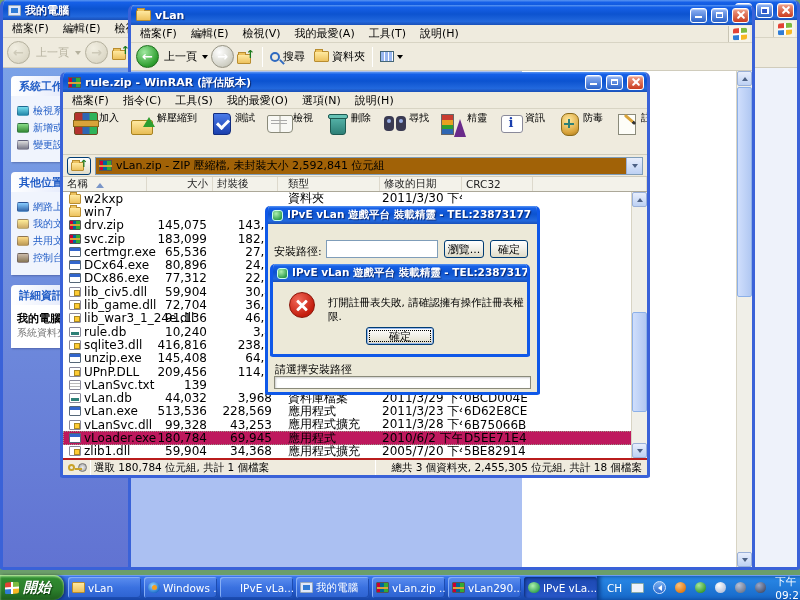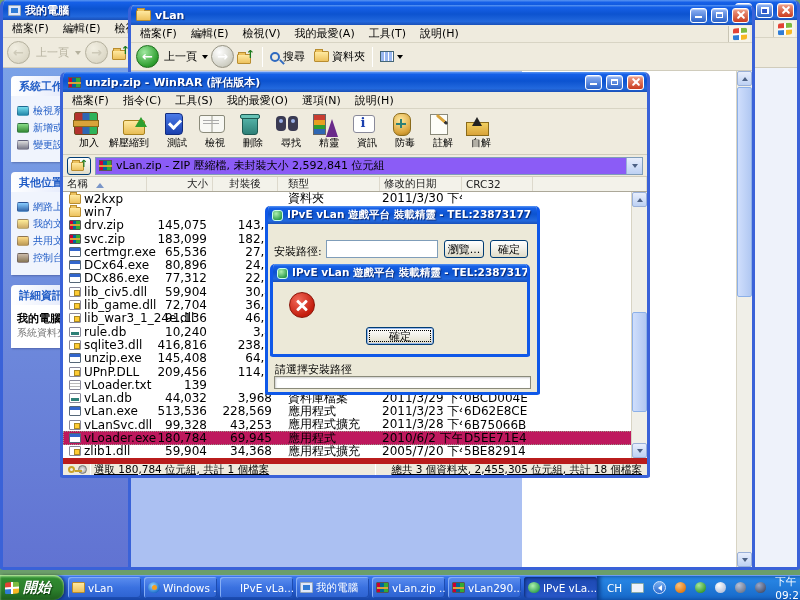--- a/index.html
+++ b/index.html
@@ -60,21 +60,21 @@
 .sarrow { position:absolute; left:0; width:15px; height:15px; background:linear-gradient(#e8eefc,#bdd1f3); border:1px solid #9ab0d8; border-radius:2px; display:flex; align-items:center; justify-content:center; }
 .sarrow i { width:0; height:0; border:3px solid transparent; }
 .sarrow.up { top:0; } .sarrow.up i { border-bottom:4px solid #4d6185; margin-top:-3px; }
 .sarrow.down { bottom:0; } .sarrow.down i { border-top:4px solid #4d6185; margin-bottom:-3px; }
 .sthumb { position:absolute; left:0; width:15px; background:linear-gradient(90deg,#cfdefc,#b1c8f2); border:1px solid #8cb0e8; border-radius:2px; }
 
 
 #winrar { left:60px; top:72px; width:590px; height:406px; }
 #winrar .menubar { height:17px; }
 .rar-toolbar { flex:none; height:46px; background:#efebde; border-bottom:1px solid #d0ccbc; display:flex; align-items:stretch; padding:1px 3px 0; }
-.rbtn { display:flex; flex-direction:column; align-items:flex-end; justify-content:flex-start; padding:1px 5px 0; font-size:10px; color:#000; white-space:nowrap; }
+.rbtn { display:flex; flex-direction:row; align-items:flex-start; justify-content:flex-start; padding:1px 5px 0; font-size:10px; color:#000; white-space:nowrap; }
 .ric { width:28px; height:25px; position:relative; }
 .ric::before,.ric::after { content:""; position:absolute; }
 .ric.add::before { left:3px; top:1px; width:22px; height:21px; background:linear-gradient(90deg,#b3322e 0 32%,#2e66b3 36% 64%,#2eb35a 68% 100%); border:1px solid #6a4a20; border-radius:2px; }
 .ric.add::after { left:2px; top:9px; width:24px; height:5px; background:#d9a33a; border:1px solid #8a6a1a; }
 .ric.extract::before { left:2px; top:9px; width:20px; height:13px; background:linear-gradient(#ffe9a0,#e8bd55); border:1px solid #a8821f; border-radius:2px; }
 .ric.extract::after { right:2px; top:0; border:6px solid transparent; border-bottom:10px solid #2e9e2e; }
 .ric.test::before { left:6px; top:2px; width:16px; height:20px; background:linear-gradient(#4a7ae8,#1a3fae); border:1px solid #122c80; border-radius:1px 4px 4px 1px; }
 .ric.test::after { left:10px; top:8px; width:9px; height:5px; border-left:3px solid #fff; border-bottom:3px solid #fff; transform:rotate(-45deg); }
 .ric.view::before { left:2px; top:4px; width:24px; height:16px; background:linear-gradient(90deg,#f8f8f4 0 47%,#c8c8c0 47% 53%,#f8f8f4 53%); border:1px solid #8a8a7a; border-radius:2px 2px 4px 4px; }
 .ric.view::after { left:6px; top:9px; width:16px; height:1px; background:#aaa; box-shadow:0 3px 0 #aaa; }
@@ -90,54 +90,54 @@
 .ric.virus::after { left:9px; top:8px; width:10px; height:9px;
   background:linear-gradient(#2e8077,#2e8077) 50% 50%/10px 2px no-repeat, linear-gradient(#2e8077,#2e8077) 50% 50%/2px 9px no-repeat; }
 .ric.comment::before { left:5px; top:3px; width:16px; height:19px; background:#fdfdf8; border:1px solid #8a8a7a; }
 .ric.comment::after { left:10px; top:7px; width:14px; height:3px; background:linear-gradient(90deg,#d9a33a 0 75%,#333 75%); transform:rotate(40deg); border-radius:2px; }
 .ric.sfx::before { left:3px; top:11px; width:21px; height:12px; background:linear-gradient(#f2d060,#d9a33a); border:1px solid #8a6a1a; }
 .ric.sfx::after { left:9px; top:1px; border:5px solid transparent; border-bottom:9px solid #222; }
 .addressbar { flex:none; height:22px; background:#efebde; border-bottom:1px solid #d0ccbc; display:flex; align-items:center; gap:4px; padding:0 4px; }
 .upbtn { width:24px; height:18px; position:relative; }
 .upbtn .ficon { position:absolute; left:3px; top:4px; width:13px; height:9px; }
 .upbtn .ua { position:absolute; right:2px; top:0; color:#1d7a1d; font-weight:bold; font-size:10px; }
-.combo { flex:1; height:18px; background:#8b5cf6; border:1px solid #7f9db9; display:flex; align-items:center; gap:4px; padding:0 0 0 3px; overflow:hidden; white-space:nowrap; }
+.combo { flex:1; height:18px; background:#a16207; border:1px solid #7f9db9; display:flex; align-items:center; gap:4px; padding:0 0 0 3px; overflow:hidden; white-space:nowrap; }
 .combo .txt { flex:1; overflow:hidden; }
 .combo .drop { flex:none; width:16px; height:16px; background:linear-gradient(#e8eefc,#bdd1f3); border-left:1px solid #9ab0d8; display:flex; align-items:center; justify-content:center; }
 .combo .drop i { width:0; height:0; border:3px solid transparent; border-top:4px solid #4d6185; margin-top:3px; }
 .minizip { width:13px; height:11px; flex:none; background:linear-gradient(90deg,#c03 0 30%,#069 30% 60%,#3a3 60%); border:1px solid #555; position:relative; }
 .minizip::after { content:""; position:absolute; left:-1px; top:4px; width:13px; height:2px; background:#d9a33a; }
 .rar-header { flex:none; height:15px; background:#f3f2ea; border-bottom:1px solid #aca899; display:flex; font-size:10.5px; color:#222; }
 .hc { border-right:1px solid #ddd9cc; padding:0 4px; display:flex; align-items:center; overflow:hidden; white-space:nowrap; }
 .sortarrow { width:0; height:0; border:4px solid transparent; border-bottom:5px solid #7a96c8; margin-left:8px; margin-top:-2px; }
 .rar-list { flex:1; position:relative; background:#fff; overflow:hidden; }
 .rows { position:absolute; left:0; top:0; right:15px; bottom:0; display:flex; flex-direction:column; }
 .row { flex:none; height:13.3px; display:flex; align-items:center; font-size:12px; white-space:nowrap; }
 .row.selected { background:#be185d; outline:1px dotted #9a9a8a; outline-offset:-1px; }
 .c-name { width:84px; flex:none; display:flex; align-items:center; gap:3px; padding-left:6px; overflow:visible; }
 .c-size { width:66px; flex:none; text-align:right; padding-right:6px; }
 .c-packed { width:65px; flex:none; text-align:right; padding-right:6px; }
 .c-type { width:102px; flex:none; padding-left:10px; overflow:hidden; }
 .c-date { width:82px; flex:none; padding-left:2px; overflow:hidden; }
 .c-crc { width:71px; flex:none; padding-left:2px; overflow:hidden; }
-.h-name { width:84px; } .h-size { width:66px; justify-content:flex-end; } .h-packed { width:65px; justify-content:center; }
+.h-name { width:84px; } .h-size { width:66px; justify-content:flex-end; } .h-packed { width:65px; justify-content:flex-start; }
 .h-type { width:102px; padding-left:10px; } .h-date { width:82px; } .h-crc { width:71px; }
 .fi { width:12px; height:10px; flex:none; position:relative; border-radius:1px; }
 .fi.folder { background:linear-gradient(#ffe9a0,#edc25e); border:1px solid #b98d2f; }
 .fi.folder::before { content:""; position:absolute; top:-3px; left:0; width:5px; height:2px; background:#edc25e; border:1px solid #b98d2f; border-bottom:none; }
 .fi.zip { background:linear-gradient(90deg,#c03 0 30%,#069 30% 60%,#3a3 60%); border:1px solid #555; }
 .fi.zip::after { content:""; position:absolute; left:0; top:3px; width:10px; height:2px; background:#d9a33a; }
 .fi.app { background:#fff; border:1px solid #567; }
 .fi.app::before { content:""; position:absolute; left:0; top:0; width:10px; height:3px; background:#36c; }
 .fi.dll { background:#fff; border:1px solid #889; }
 .fi.dll::after { content:""; position:absolute; right:0; bottom:0; width:4px; height:4px; background:#fc3; border:1px solid #a82; }
 .fi.db { background:#fff; border:1px solid #889; }
 .fi.db::after { content:""; position:absolute; left:1px; bottom:1px; width:8px; height:3px; background:#2e8077; }
 .fi.txt { background:repeating-linear-gradient(#fff 0 2px, #bbb 2px 3px) #fff; border:1px solid #889; }
-.rar-status { flex:none; height:17px; background:#efebde; border-top:6px solid #b91c1c; box-shadow:0 -1px 0 #aca899; display:flex; align-items:center; padding:0 5px; gap:3px; font-size:10.5px; white-space:nowrap;text-decoration:underline; }
+.rar-status { flex:none; height:17px; background:#efebde; border-top:2px solid #b91c1c; box-shadow:0 -1px 0 #aca899; display:flex; align-items:center; padding:0 5px; gap:3px; font-size:10.5px; white-space:nowrap; }
 .keyico { width:7px; height:7px; border:2px solid #c8a22a; border-radius:50%; position:relative; flex:none; }
 .keyico::after { content:""; position:absolute; left:5px; top:2px; width:7px; height:2px; background:#c8a22a; }
 .discico { width:9px; height:9px; border-radius:50%; background:radial-gradient(#eee,#999); border:1px solid #777; flex:none; }
 .sdivider { width:1px; align-self:stretch; background:#c8c4b4; border-right:1px solid #fff; }
 .rar-status .right { margin-left:12px; }
 
 
 .dialog { position:absolute; border:3px solid #0f58e8; border-top:none; border-radius:5px 5px 3px 3px; background:#ece9d8; overflow:hidden; }
 .dlg-title { height:18px; display:flex; align-items:center; gap:4px; padding:0 2px 0 4px;
   background:linear-gradient(180deg,#5a96f2 0%,#1660e8 12%,#0c53d0 45%,#2268dd 82%,#1a50b8 100%);
@@ -359,21 +359,21 @@
       <span class="sarrow down">
           <i></i>
         </span>
     </div>
   </div>
 </div>
 
 <div class="window" id="winrar">
   <div class="titlebar">
     <span class="minizip"></span>
-    <span>unzip.zip - WinRAR (評估版本)</span>
+    <span>rule.zip - WinRAR (評估版本)</span>
     <span class="spacer"></span>
     <span class="tbtn">
         <span class="glyph-min"></span>
       </span>
     <span class="tbtn">
         <span class="glyph-max"></span>
       </span>
     <span class="tbtn close">
         <span class="glyph-x"></span>
       </span>
@@ -647,21 +647,21 @@
           <span class="c-size">209,456</span>
           <span class="c-packed">114,7</span>
           <span class="c-type"></span>
           <span class="c-date"></span>
           <span class="c-crc"></span>
         </div>
 
         <div class="row">
           <span class="c-name">
             <span class="fi txt"></span>
-            <span>vLoader.txt</span>
+            <span>vLanSvc.txt</span>
           </span>
           <span class="c-size">139</span>
           <span class="c-packed">1</span>
           <span class="c-type"></span>
           <span class="c-date"></span>
           <span class="c-crc"></span>
         </div>
 
         <div class="row">
           <span class="c-name">
@@ -762,20 +762,21 @@
 
 <div class="dialog" id="errdlg">
   <div class="dlg-title">
     <span class="dlgico"></span>
     <span>IPvE vLan 遊戲平台 裝載精靈 - TEL:23873177</span>
     <span class="spacer"></span>
 
   </div>
   <div class="body">
     <span class="erricon"></span>
+    <span id="err-msg">打開註冊表失敗, 請確認擁有操作註冊表權限.</span>
     <span class="xpbtn" id="err-ok">確定</span>
   </div>
 </div>
 
 <div id="taskbar">
   <div id="startbtn">
     <span class="winflag"></span>
     <span>開始</span>
   </div>
   <div id="taskbtns">

